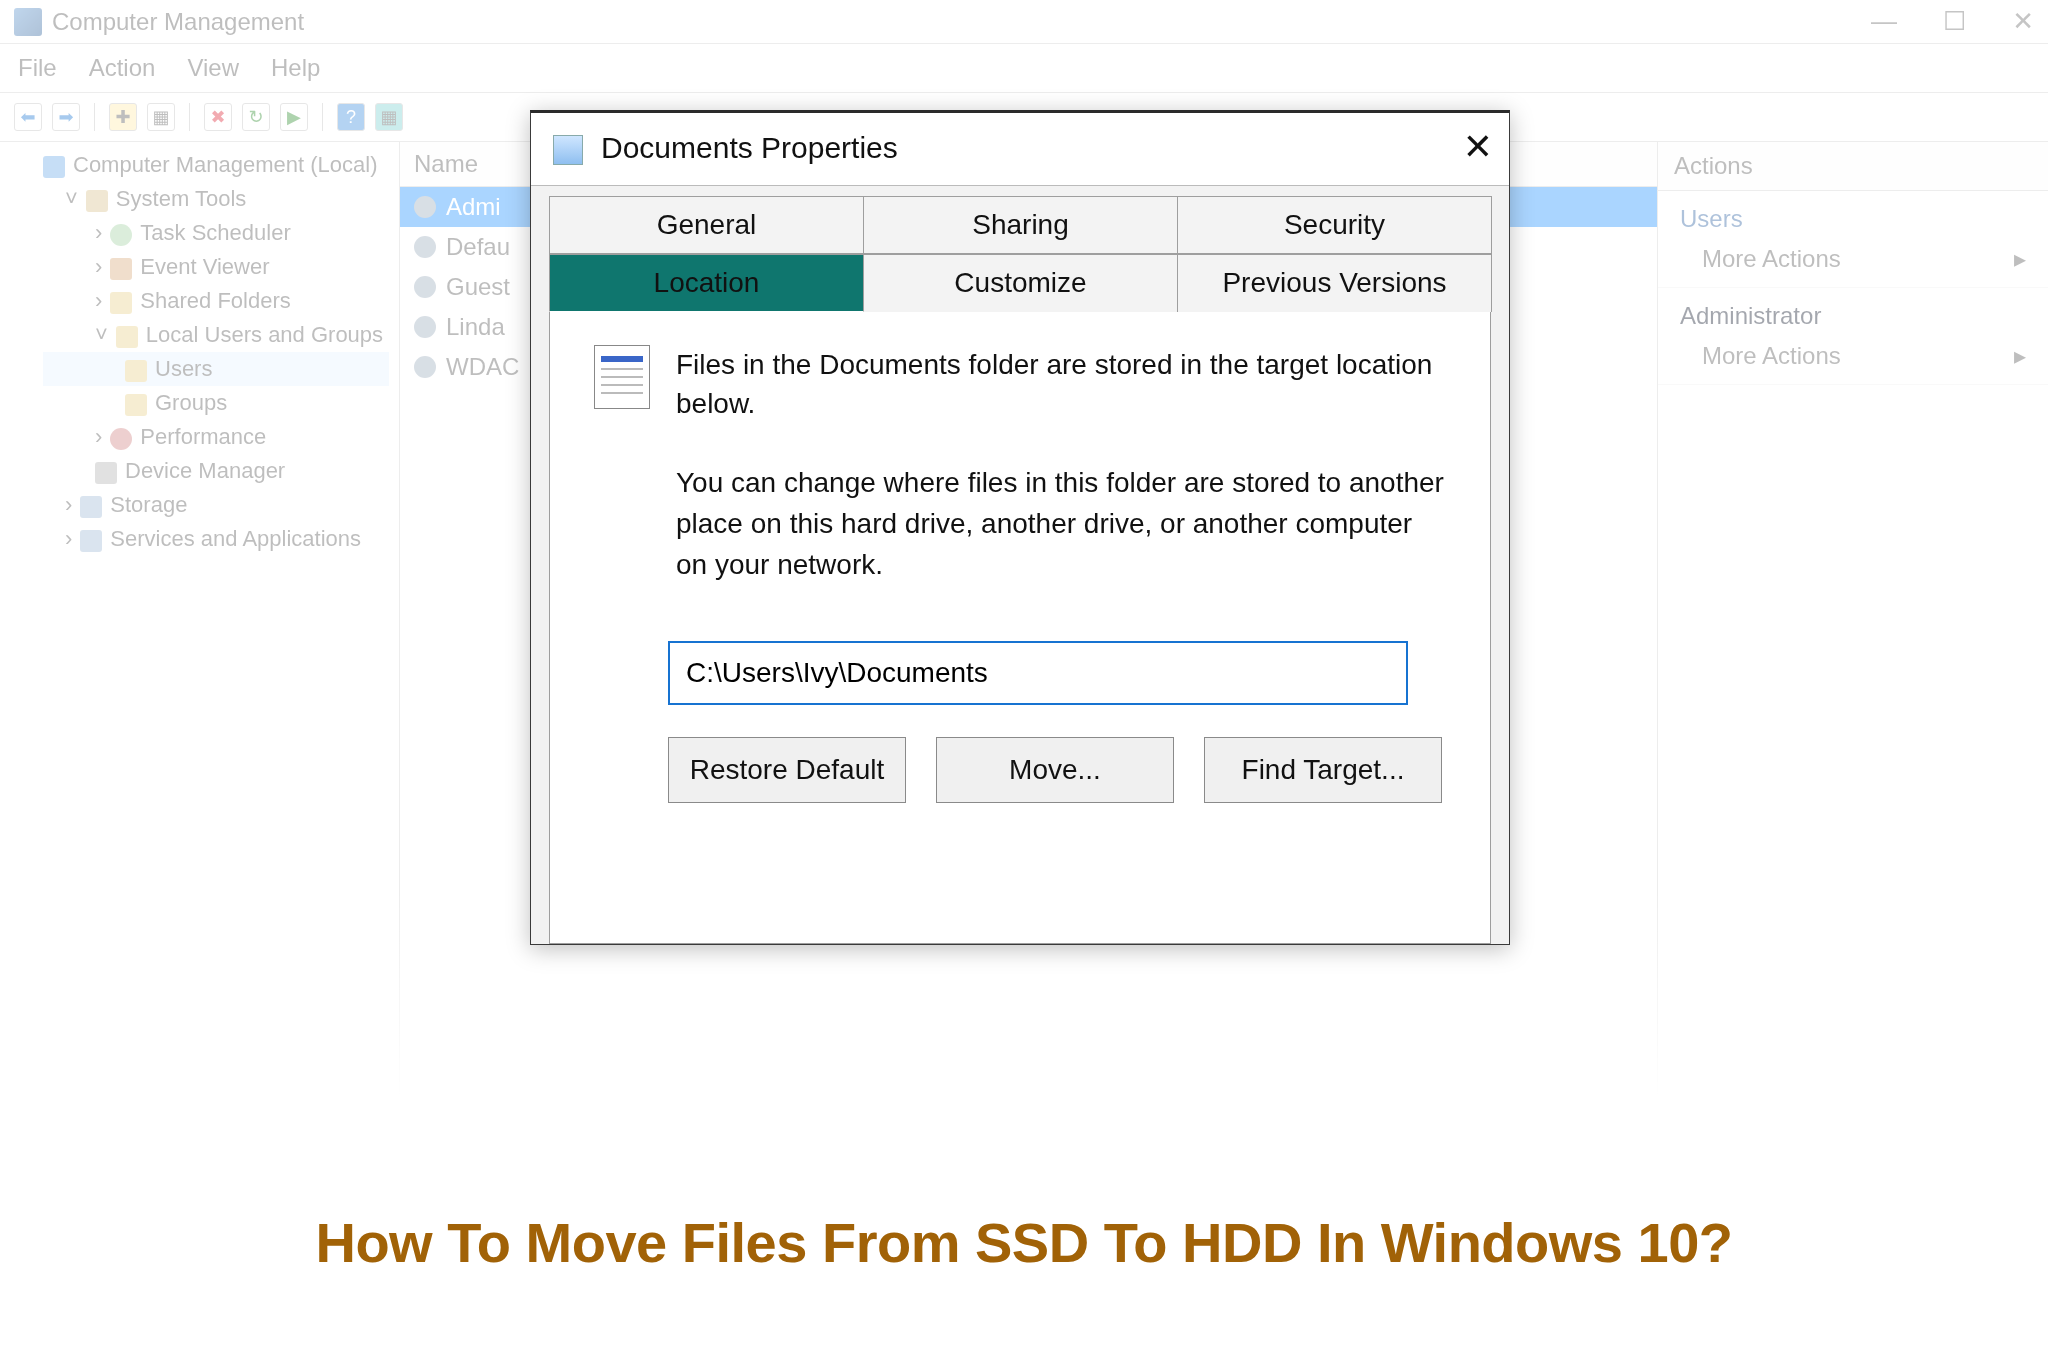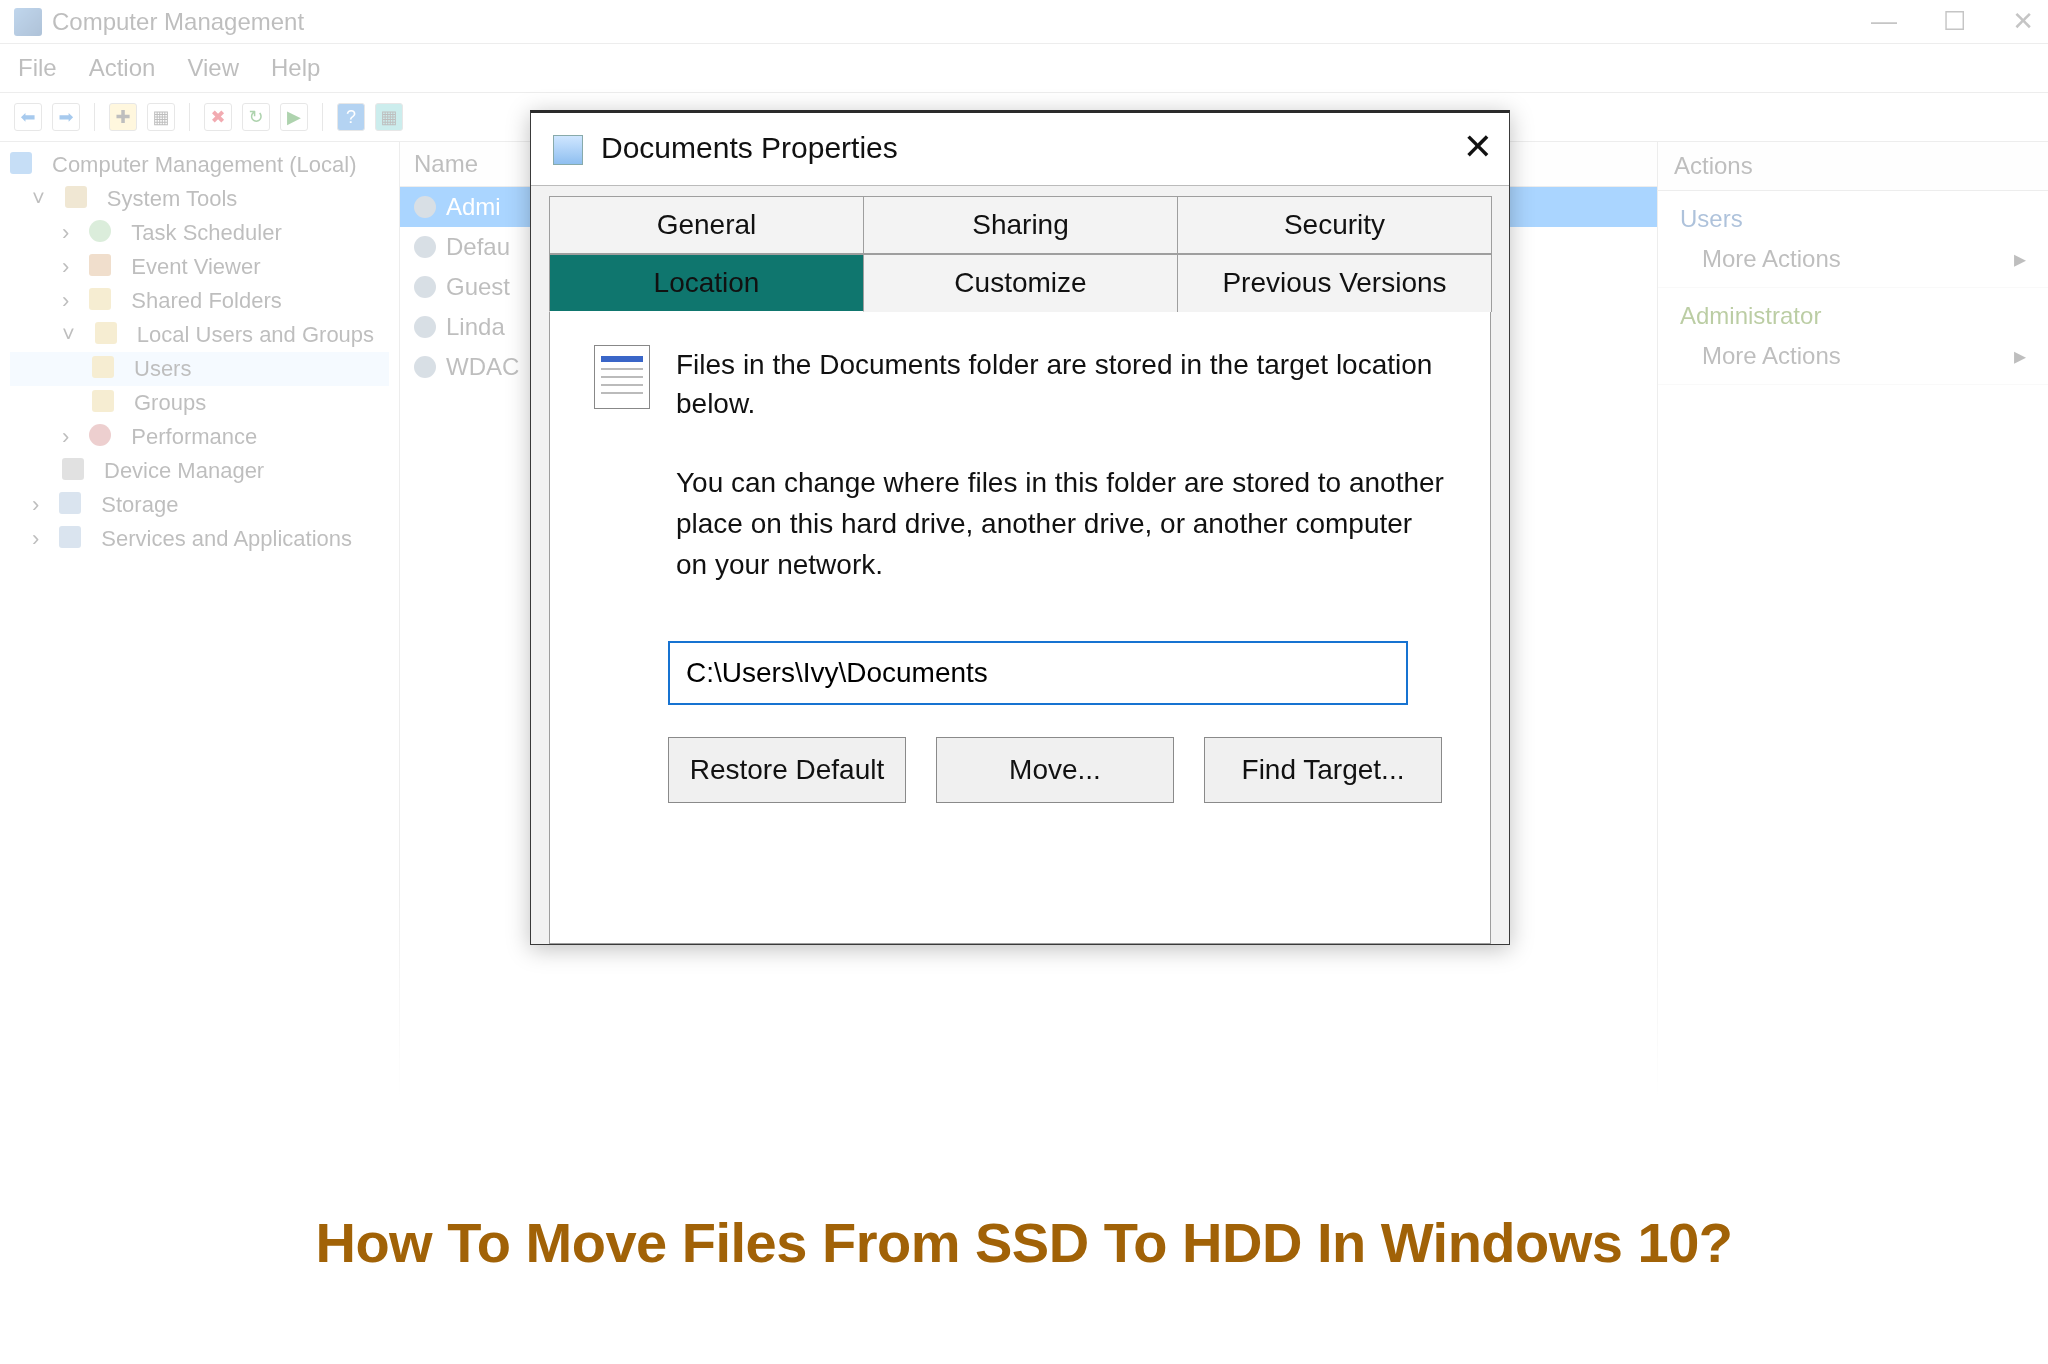--- a/index.html
+++ b/index.html
@@ -32,21 +32,21 @@
   background: linear-gradient(135deg,#5a93cf,#2b5f98);
   border-radius: 3px;
 }
 .bg-winbtns { margin-left: auto; display: flex; gap: 46px; color: #666; font-size: 26px;}
 .bg-menubar { display: flex; gap: 32px; padding: 10px 18px; border-bottom: 1px solid #d0d0d0; text-align: center;}
 .bg-toolbar { display: flex; gap: 10px; padding: 10px 14px; border-bottom: 1px solid #d0d0d0; align-items:center;}
 .tb-ico { width: 28px; height: 28px; border: 1px solid #c0c0c0; border-radius: 3px; display:flex;align-items:center;justify-content:center;font-size:18px;}
 .tb-sep { width: 1px; height: 28px; background: #c0c0c0; margin: 0 4px;}
 .bg-body { display: flex; height: calc(100% - 170px);}
 .bg-tree { width: 400px; border-right: 1px solid #d0d0d0; padding: 6px 10px; font-size: 22px;}
-.bg-tree .node { display:flex; align-items:flex-start; gap:20px; padding:4px 0;}
+.bg-tree .node { display:flex; align-items:flex-end; gap:8px; padding:4px 0;margin-left:33px;}
 .bg-tree .fico { width:22px;height:22px;border-radius:3px;}
 .bg-tree .ind1 { padding-left: 22px; }
 .bg-tree .ind2 { padding-left: 52px; }
 .bg-tree .ind3 { padding-left: 82px; }
 .bg-tree .sel { background: #e5f2ff; }
 .bg-list { flex:1; border-right:1px solid #d0d0d0; }
 .bg-list-header { border-bottom: 1px solid #d0d0d0; padding:8px 14px; background:#fcfcfc;}
 .bg-list-row { display:flex; align-items:center; gap:10px; padding:6px 14px;}
 .bg-list-row.sel { background:#1e90ff;color:#fff;}
 .u-ico{width:22px;height:22px;border-radius:50%;background:#9ab;}
@@ -257,21 +257,21 @@
     <div class="bg-actions">
       <div class="bg-actions-h">Actions</div>
       <div class="bg-actions-grp">
         <div style="color:#2a5fa0">Users</div>
         <div class="sub">
             <span>More Actions</span>
             <span>▸</span>
           </div>
       </div>
       <div class="bg-actions-grp">
-        <div style="color:#4d7c0f">Administrator</div>
+        <div style="color:#0f172a">Administrator</div>
         <div class="sub">
             <span>More Actions</span>
             <span>▸</span>
           </div>
       </div>
     </div>
   </div>
 </div>
 
 <div class="dialog">

